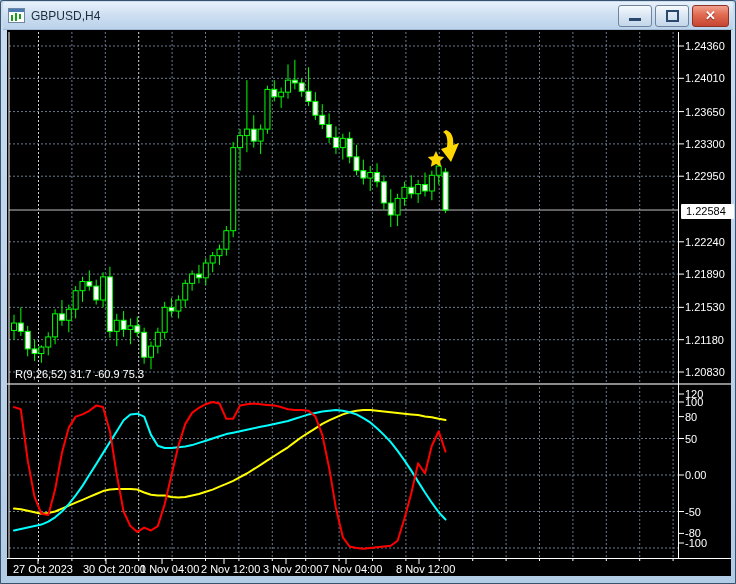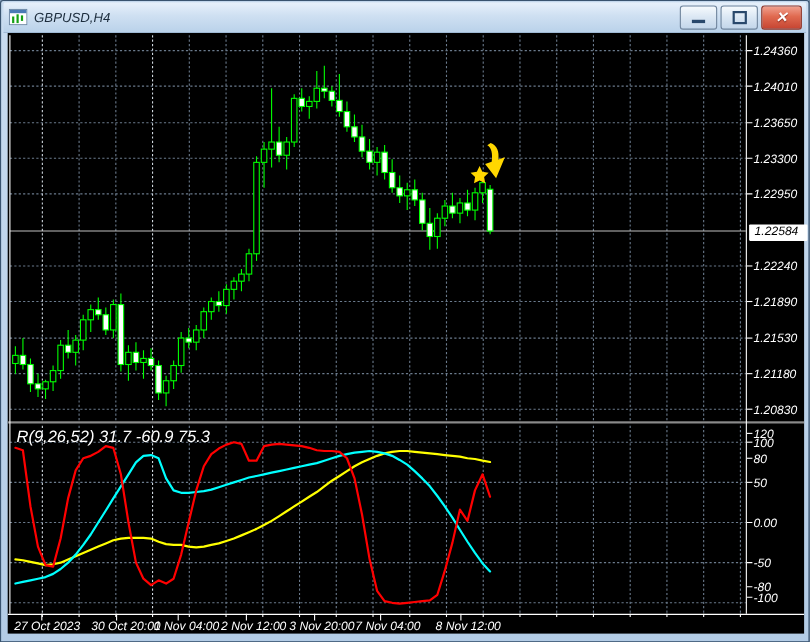--- a/index.html
+++ b/index.html
@@ -1,38 +1,38 @@
 <!DOCTYPE html>
 <html><head>
 <meta charset="utf-8">
 <style>
   html,body{margin:0;padding:0;width:736px;height:584px;overflow:hidden;
     font-family:"Liberation Sans",sans-serif;background:#8fa9c4;}
   .window{position:absolute;left:0;top:0;width:734px;height:582px;
-    background:linear-gradient(#c9dcf0,#b3cce6);border:1px solid #39536f;border-radius:3px 3px 0 0;font-style:italic;}
+    background:linear-gradient(#c9dcf0,#b3cce6);border:1px solid #39536f;border-radius:3px 3px 0 0;}
   .titlebar{position:absolute;left:2px;top:1px;right:2px;height:27px;
     background:linear-gradient(#e8f1fb,#cfe0f2 45%,#bad2ea);border-bottom:1px solid #9fb9d4;
     display:flex;align-items:center;border-radius:2px 2px 0 0;}
   .win-icon{margin:0 6px 0 5px;width:17px;height:15px;flex:0 0 auto;}
   .win-title{font-size:12px;color:#1c2c3c;flex:1 1 auto;white-space:nowrap;}
   .winbtns{display:flex;gap:3px;margin-right:4px;}
   .winbtn{width:32px;height:20px;border:1px solid #70859d;border-radius:3px;
     background:linear-gradient(#f6fafd,#dce8f4 45%,#c3d6ea);display:flex;align-items:center;justify-content:center;}
   .winbtn.close{width:35px;background:linear-gradient(#f0a08e,#e06a50 45%,#c64532);border-color:#8e3326;}
   .glyph-min{width:12px;height:3px;background:#29486b;margin-top:8px;}
   .glyph-restore{width:9px;height:8px;border:2px solid #29486b;background:transparent;}
   .glyph-close{color:#fff;font-size:13px;font-weight:bold;line-height:1;text-shadow:0 1px 1px #7c2317;}
   .client{position:absolute;left:6px;top:29px;width:724px;height:546px;background:#000;}
   .client svg{position:absolute;left:0;top:0;}
   svg text{font-family:"Liberation Sans",sans-serif;font-size:11px;fill:#ffffff;}
   .chart-header{position:absolute;left:8px;top:7px;color:#fff;font-size:11px;white-space:nowrap;z-index:5;}
   .chart-header span{margin-right:5px;}
   .dd-icon{display:inline-block;width:0;height:0;border-left:4px solid transparent;
     border-right:4px solid transparent;border-top:5px solid #d9d9d9;margin-right:4px;}
-  .ind-label{position:absolute;left:8px;top:359px;color:#fff;font-size:15px;white-space:nowrap;z-index:5;}
+  .ind-label{position:absolute;left:8px;top:338px;color:#fff;font-size:11px;white-space:nowrap;z-index:5;}
   .bid-box{position:absolute;left:674px;top:174px;width:48px;height:15px;background:#ffffff;
     color:#000;font-size:11px;line-height:15px;padding-left:5px;z-index:6;border-radius:1px;}
 </style>
 </head>
 <body>
 
 <div class="window">
   <div class="titlebar">
     <svg class="win-icon" viewBox="0 0 17 15">
       <rect x="0.5" y="0.5" width="16" height="14" fill="#ffffff" stroke="#6d87a3"></rect>

